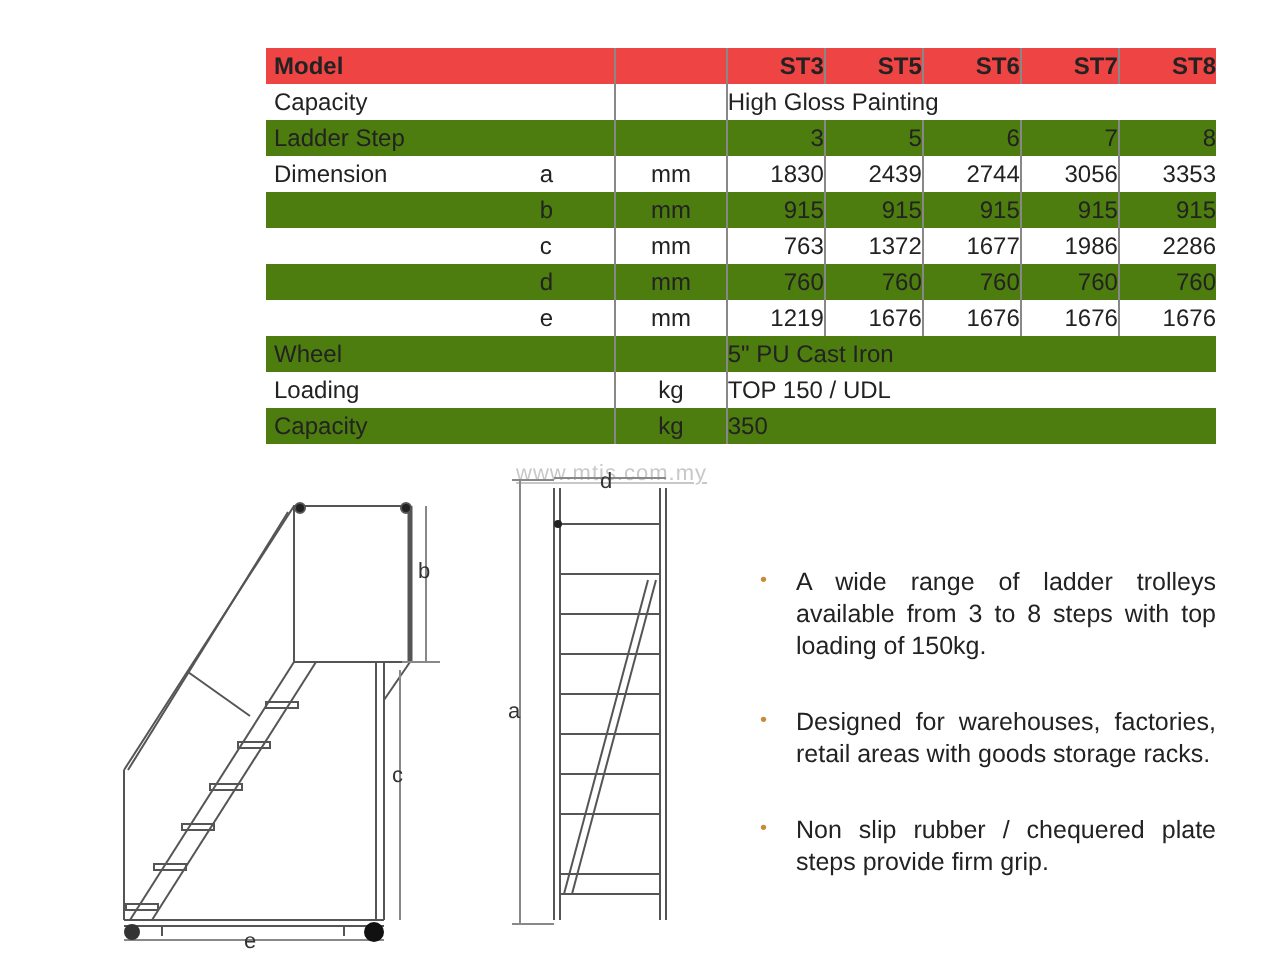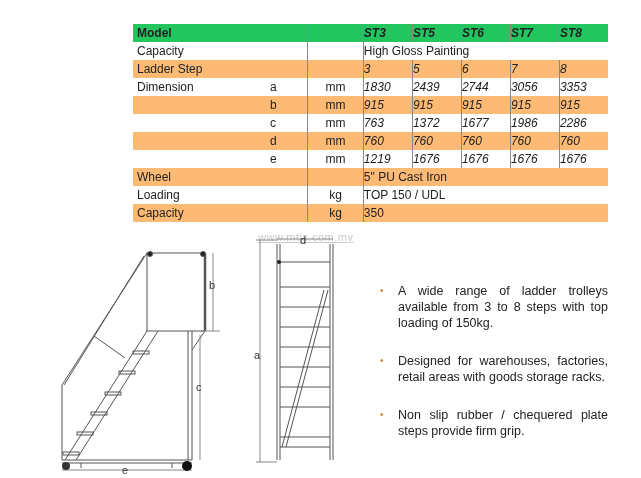--- a/index.html
+++ b/index.html
@@ -1,24 +1,24 @@
 <!DOCTYPE html>
 <html><head>
 <meta charset="utf-8">
 <style>
   html,body{margin:0;padding:0;background:#fff;}
   body{width:641px;height:478px;position:relative;overflow:hidden;font-family:"Liberation Sans",sans-serif;color:#222;}
   .spec{position:absolute;left:133px;top:24px;width:475px;border-collapse:collapse;font-size:12px;}
   .spec td{padding:0;height:18px;line-height:18px;}
-  .spec tr.alt td{background:#fdba74;}
-  .spec tr.head td{background:#22c55e;font-weight:bold;}
+  .spec tr.alt td{background:#4d7c0f;}
+  .spec tr.head td{background:#ef4444;font-weight:bold;}
   .spec td.lbl{width:140px;padding-left:4px;}
   .spec td.sub{width:40px;text-align:left;}
   .spec td.unit{width:58px;text-align:center;border-left:1px solid #888;border-right:1px solid #888;}
-  .spec td.v{text-align:left;width:50px;font-style:italic;}
+  .spec td.v{text-align:right;width:50px;}
   .spec td.v + td.v{border-left:1px solid #888;}
   .spec td.span{text-align:left;}
   .watermark{position:absolute;left:258px;top:231px;font-size:11px;color:#c8c8c8;letter-spacing:0.5px;text-decoration:underline;}
   .bullets{position:absolute;left:380px;top:283px;width:228px;font-size:12.5px;line-height:16px;margin:0;padding:0;list-style:none;}
   .bullets li{position:relative;padding-left:18px;margin-bottom:22px;text-align:justify;}
   .bullets li .dot{position:absolute;left:0;top:0;color:#c98a3a;font-size:10px;}
   svg{position:absolute;}
 </style>
 </head>
 <body>

